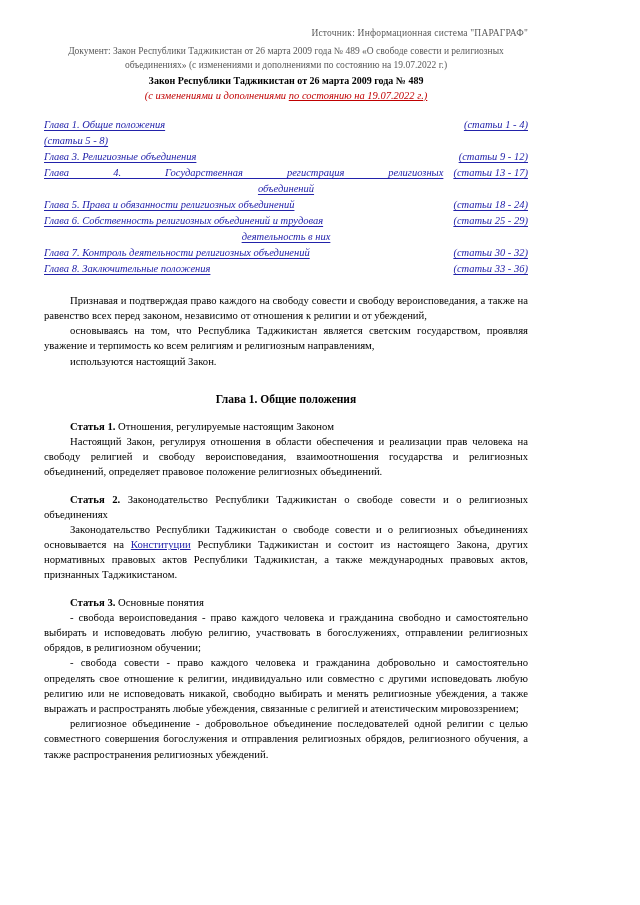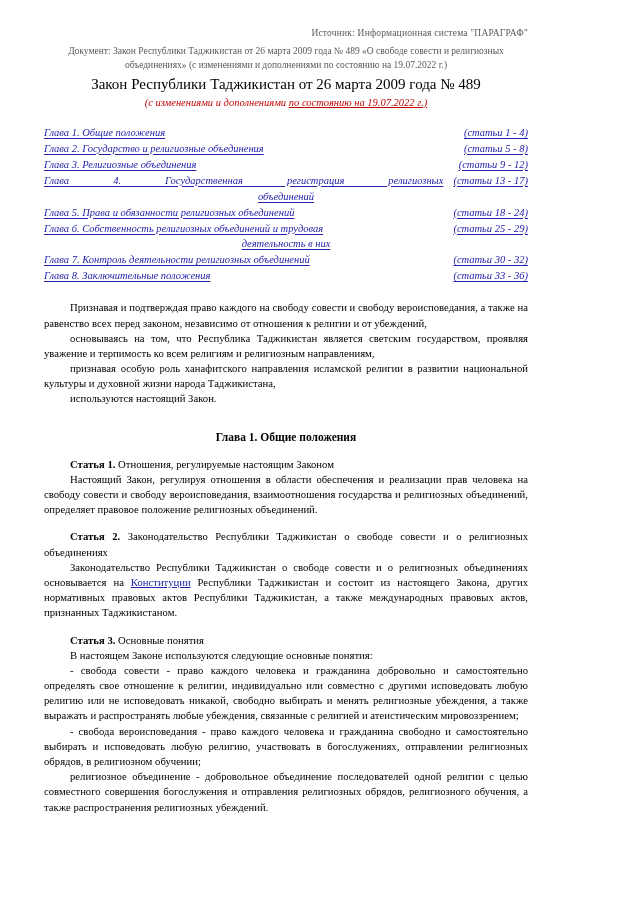--- a/index.html
+++ b/index.html
@@ -29,22 +29,22 @@
     text-align: center;
     font-size: 9.5px;
     color: #595959;
     line-height: 1.45;
   }
   .title-block {
     text-align: center;
     margin-bottom: 14px;
   }
   .title-line {
-    font-weight: normal;
-    font-size: 15px;
+    font-weight: bold;
+    font-size: 10px;
     line-height: 1.5;
   }
   .title-sub {
     font-style: italic;
     font-size: 10.5px;
     color: #c00000;
     line-height: 1.5;
   }
   .title-sub .link-red {
     color: #c00000;
@@ -138,21 +138,20 @@
   </div>
 
   <div class="toc">
 
     <div class="toc-row">
       <div class="toc-left"><span class="t-inner">Глава 1. Общие положения</span></div>
       <div class="toc-right">(статьи 1 - 4)</div>
     </div>
 
     <div class="toc-row">
-      <div class="toc-left"><span class="t-inner">Глава 2. Государство и религиозные объединения</span></div>
       <div class="toc-right">(статьи 5 - 8)</div>
     </div>
 
     <div class="toc-row">
       <div class="toc-left"><span class="t-inner">Глава 3. Религиозные объединения</span></div>
       <div class="toc-right">(статьи 9 - 12)</div>
     </div>
 
     <div class="toc-row">
       <div class="toc-left justify">
@@ -181,37 +180,35 @@
     <div class="toc-row">
       <div class="toc-left"><span class="t-inner">Глава 8. Заключительные положения</span></div>
       <div class="toc-right">(статьи 33 - 36)</div>
     </div>
 
   </div>
 
   <div class="preamble">
     <p class="body">Признавая и подтверждая право каждого на свободу совести и свободу вероисповедания, а также на равенство всех перед законом, независимо от отношения к религии и от убеждений,</p>
     <p class="body">основываясь на том, что Республика Таджикистан является светским государством, проявляя уважение и терпимость ко всем религиям и религиозным направлениям,</p>
-    <p class="body">признавая особую роль ханафитского направления исламской религии в развитии национальной культуры и духовной жизни народа Таджикистана,</p>
     <p class="body">используются настоящий Закон.</p>
   </div>
 
   <div class="chapter-head">Глава 1. Общие положения</div>
 
   <div class="article">
     <p class="body"><span class="art-no">Статья 1.</span><span> Отношения, регулируемые настоящим Законом</span></p>
-    <p class="body">Настоящий Закон, регулируя отношения в области обеспечения и реализации прав человека на свободу совести и свободу вероисповедания, взаимоотношения государства и религиозных объединений, определяет правовое положение религиозных объединений.</p>
+    <p class="body">Настоящий Закон, регулируя отношения в области обеспечения и реализации прав человека на свободу религией и свободу вероисповедания, взаимоотношения государства и религиозных объединений, определяет правовое положение религиозных объединений.</p>
   </div>
 
   <div class="article">
     <p class="body"><span class="art-no">Статья 2.</span><span> Законодательство Республики Таджикистан о свободе совести и о религиозных объединениях</span></p>
     <p class="body">Законодательство Республики Таджикистан о свободе совести и о религиозных объединениях основывается на <span class="link-blue">Конституции</span> Республики Таджикистан и состоит из настоящего Закона, других нормативных правовых актов Республики Таджикистан, а также международных правовых актов, признанных Таджикистаном.</p>
   </div>
 
   <div class="article">
     <p class="body"><span class="art-no">Статья 3.</span><span> Основные понятия</span></p>
-    <p class="body">В настоящем Законе используются следующие основные понятия:</p>
+    <p class="body">- свобода вероисповедания - право каждого человека и гражданина свободно и самостоятельно выбирать и исповедовать любую религию, участвовать в богослужениях, отправлении религиозных обрядов, в религиозном обучении;</p>
     <p class="body">- свобода совести - право каждого человека и гражданина добровольно и самостоятельно определять свое отношение к религии, индивидуально или совместно с другими исповедовать любую религию или не исповедовать никакой, свободно выбирать и менять религиозные убеждения, а также выражать и распространять любые убеждения, связанные с религией и атеистическим мировоззрением;</p>
-    <p class="body">- свобода вероисповедания - право каждого человека и гражданина свободно и самостоятельно выбирать и исповедовать любую религию, участвовать в богослужениях, отправлении религиозных обрядов, в религиозном обучении;</p>
     <p class="body">религиозное объединение - добровольное объединение последователей одной религии с целью совместного совершения богослужения и отправления религиозных обрядов, религиозного обучения, а также распространения религиозных убеждений.</p>
   </div>
 
 </div>
 
 </body></html>

